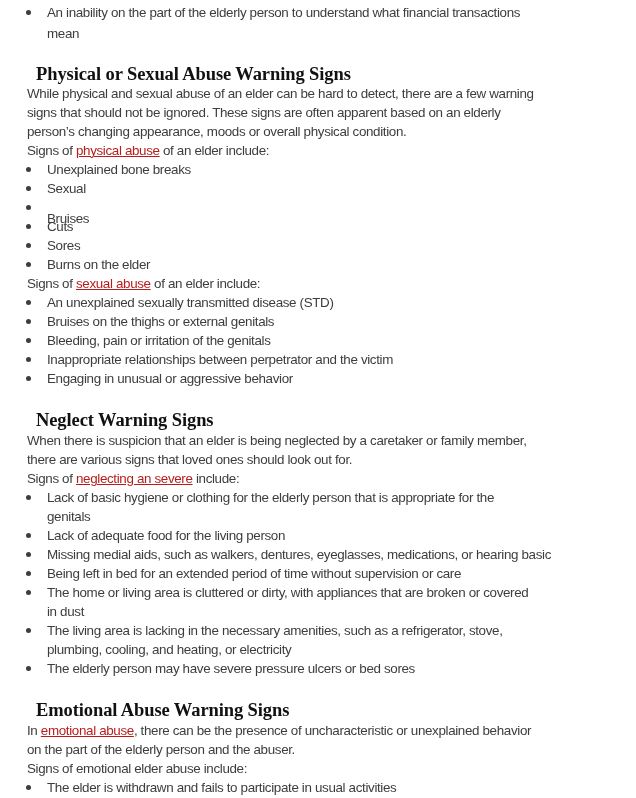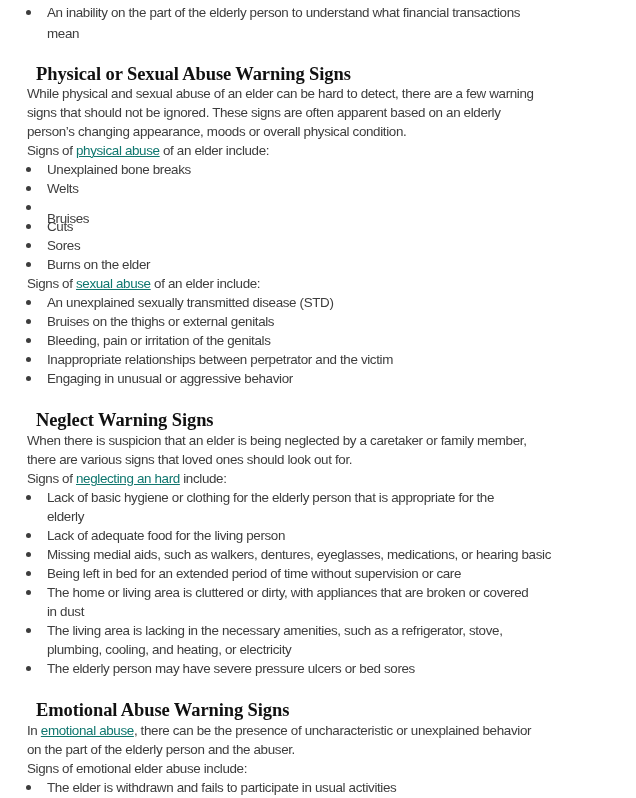--- a/index.html
+++ b/index.html
@@ -18,41 +18,41 @@
   .bullet {
     position: absolute; left: 26px; width: 5px; height: 5px; border-radius: 50%;
     background: #3d3d3d;
   }
   .heading {
     position: absolute; left: 36px;
     font-family: "Liberation Serif", "DejaVu Serif", serif;
     font-weight: bold; font-size: 18.5px; line-height: 22px; color: #111111;
     white-space: nowrap; letter-spacing: -0.1px;
   }
-  a.link { color: #0f766e; text-decoration: underline; text-decoration-thickness: 1px; }
+  a.link { color: #b91c1c; text-decoration: underline; text-decoration-thickness: 1px; }
 </style>
 </head>
 <body>
 
 <div class="page">
 
   <span class="bullet" style="top:10px"></span>
   <div class="line bullet-line" style="top:3px">An inability on the part of the elderly person to understand what financial transactions</div>
   <div class="line bullet-line" style="top:24px">mean</div>
 
   <div class="heading" style="top:63px">Physical or Sexual Abuse Warning Signs</div>
   <div class="line" style="top:84px">While physical and sexual abuse of an elder can be hard to detect, there are a few warning</div>
   <div class="line" style="top:103px">signs that should not be ignored. These signs are often apparent based on an elderly</div>
   <div class="line" style="top:122px">person’s changing appearance, moods or overall physical condition.</div>
   <div class="line" style="top:141px"><span>Signs of </span><a class="link" href="#">physical abuse</a><span> of an elder include:</span></div>
 
   <span class="bullet" style="top:167px"></span>
   <div class="line bullet-line" style="top:160px">Unexplained bone breaks</div>
   <span class="bullet" style="top:186px"></span>
-  <div class="line bullet-line" style="top:179px">Welts</div>
+  <div class="line bullet-line" style="top:179px">Sexual</div>
   <span class="bullet" style="top:205px"></span>
   <div class="line bullet-line" style="top:209px">Bruises</div>
   <span class="bullet" style="top:224px"></span>
   <div class="line bullet-line" style="top:217px">Cuts</div>
   <span class="bullet" style="top:243px"></span>
   <div class="line bullet-line" style="top:236px">Sores</div>
   <span class="bullet" style="top:262px"></span>
   <div class="line bullet-line" style="top:255px">Burns on the elder</div>
 
   <div class="line" style="top:274px"><span>Signs of </span><a class="link" href="#">sexual abuse</a><span> of an elder include:</span></div>
@@ -64,25 +64,25 @@
   <span class="bullet" style="top:338px"></span>
   <div class="line bullet-line" style="top:331px">Bleeding, pain or irritation of the genitals</div>
   <span class="bullet" style="top:357px"></span>
   <div class="line bullet-line" style="top:350px">Inappropriate relationships between perpetrator and the victim</div>
   <span class="bullet" style="top:376px"></span>
   <div class="line bullet-line" style="top:369px">Engaging in unusual or aggressive behavior</div>
 
   <div class="heading" style="top:409px">Neglect Warning Signs</div>
   <div class="line" style="top:431px">When there is suspicion that an elder is being neglected by a caretaker or family member,</div>
   <div class="line" style="top:450px">there are various signs that loved ones should look out for.</div>
-  <div class="line" style="top:469px"><span>Signs of </span><a class="link" href="#">neglecting an hard</a><span> include:</span></div>
+  <div class="line" style="top:469px"><span>Signs of </span><a class="link" href="#">neglecting an severe</a><span> include:</span></div>
 
   <span class="bullet" style="top:495px"></span>
   <div class="line bullet-line" style="top:488px">Lack of basic hygiene or clothing for the elderly person that is appropriate for the</div>
-  <div class="line bullet-line" style="top:507px">elderly</div>
+  <div class="line bullet-line" style="top:507px">genitals</div>
   <span class="bullet" style="top:533px"></span>
   <div class="line bullet-line" style="top:526px">Lack of adequate food for the living person</div>
   <span class="bullet" style="top:552px"></span>
   <div class="line bullet-line" style="top:545px">Missing medial aids, such as walkers, dentures, eyeglasses, medications, or hearing basic</div>
   <span class="bullet" style="top:571px"></span>
   <div class="line bullet-line" style="top:564px">Being left in bed for an extended period of time without supervision or care</div>
   <span class="bullet" style="top:590px"></span>
   <div class="line bullet-line" style="top:583px">The home or living area is cluttered or dirty, with appliances that are broken or covered</div>
   <div class="line bullet-line" style="top:602px">in dust</div>
   <span class="bullet" style="top:628px"></span>

